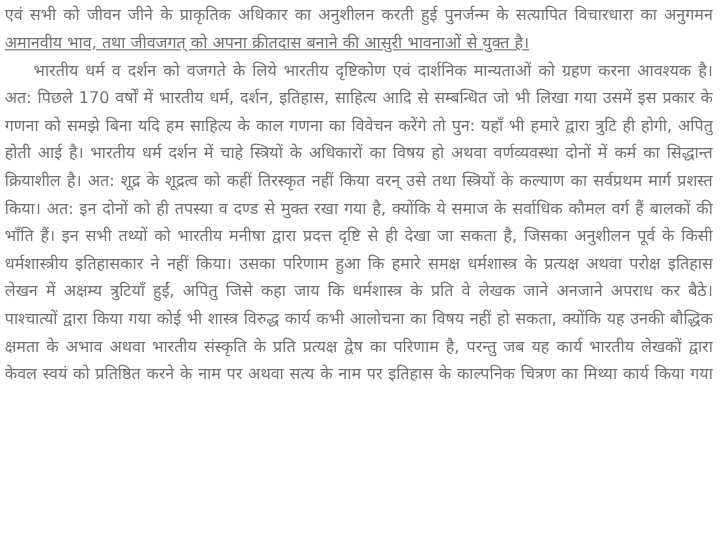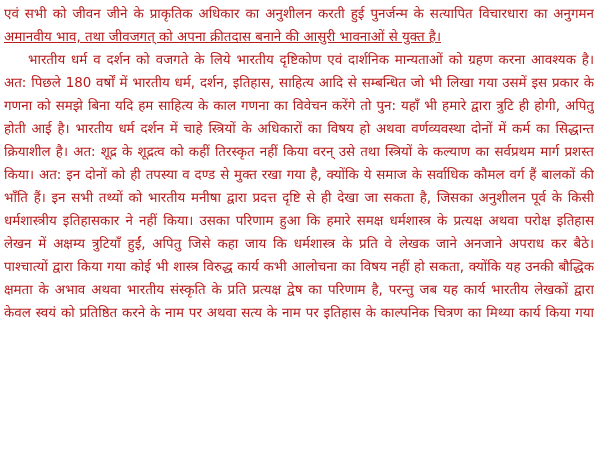--- a/index.html
+++ b/index.html
@@ -11,21 +11,21 @@
       width: 600px;
       height: 465px;
       overflow: hidden;
       position: relative;
     }
     .page {
       position: absolute;
       left: 4px;
       top: 2px;
       width: 590px;
-      color: #b91c1c;
+      color: #737373;
       font-family: "DejaVu Sans", sans-serif;
       font-size: 13.4px;
     }
     .line {
       display: block;
       height: 23px;
       line-height: 23px;
       white-space: nowrap;
       text-align: justify;
       text-align-last: justify;
@@ -42,21 +42,21 @@
 </head>
 <body>
 
 <div class="page">
   <div class="paragraph">
     <span class="line">एवं सभी को जीवन जीने के प्राकृतिक अधिकार का अनुशीलन करती हुई पुनर्जन्म के सत्यापित विचारधारा का अनुगमन</span>
     <span class="line last">अमानवीय भाव, तथा जीवजगत् को अपना क्रीतदास बनाने की आसुरी भावनाओं से युक्त है।</span>
   </div>
   <div class="paragraph">
     <span class="line indent">भारतीय धर्म व दर्शन को वजगते के लिये भारतीय दृष्टिकोण एवं दार्शनिक मान्यताओं को ग्रहण करना आवश्यक है।</span>
-    <span class="line">अत: पिछले 180 वर्षों में भारतीय धर्म, दर्शन, इतिहास, साहित्य आदि से सम्बन्धित जो भी लिखा गया उसमें इस प्रकार के</span>
+    <span class="line">अत: पिछले 170 वर्षों में भारतीय धर्म, दर्शन, इतिहास, साहित्य आदि से सम्बन्धित जो भी लिखा गया उसमें इस प्रकार के</span>
     <span class="line">गणना को समझे बिना यदि हम साहित्य के काल गणना का विवेचन करेंगे तो पुन: यहाँ भी हमारे द्वारा त्रुटि ही होगी, अपितु</span>
     <span class="line">होती आई है। भारतीय धर्म दर्शन में चाहे स्त्रियों के अधिकारों का विषय हो अथवा वर्णव्यवस्था दोनों में कर्म का सिद्धान्त</span>
     <span class="line">क्रियाशील है। अत: शूद्र के शूद्रत्व को कहीं तिरस्कृत नहीं किया वरन् उसे तथा स्त्रियों के कल्याण का सर्वप्रथम मार्ग प्रशस्त</span>
     <span class="line">किया। अत: इन दोनों को ही तपस्या व दण्ड से मुक्त रखा गया है, क्योंकि ये समाज के सर्वाधिक कौमल वर्ग हैं बालकों की</span>
     <span class="line">भाँति हैं। इन सभी तथ्यों को भारतीय मनीषा द्वारा प्रदत्त दृष्टि से ही देखा जा सकता है, जिसका अनुशीलन पूर्व के किसी</span>
     <span class="line">धर्मशास्त्रीय इतिहासकार ने नहीं किया। उसका परिणाम हुआ कि हमारे समक्ष धर्मशास्त्र के प्रत्यक्ष अथवा परोक्ष इतिहास</span>
     <span class="line">लेखन में अक्षम्य त्रुटियाँ हुईं, अपितु जिसे कहा जाय कि धर्मशास्त्र के प्रति वे लेखक जाने अनजाने अपराध कर बैठे।</span>
     <span class="line">पाश्चात्यों द्वारा किया गया कोई भी शास्त्र विरुद्ध कार्य कभी आलोचना का विषय नहीं हो सकता, क्योंकि यह उनकी बौद्धिक</span>
     <span class="line">क्षमता के अभाव अथवा भारतीय संस्कृति के प्रति प्रत्यक्ष द्वेष का परिणाम है, परन्तु जब यह कार्य भारतीय लेखकों द्वारा</span>
     <span class="line">केवल स्वयं को प्रतिष्ठित करने के नाम पर अथवा सत्य के नाम पर इतिहास के काल्पनिक चित्रण का मिथ्या कार्य किया गया</span>

